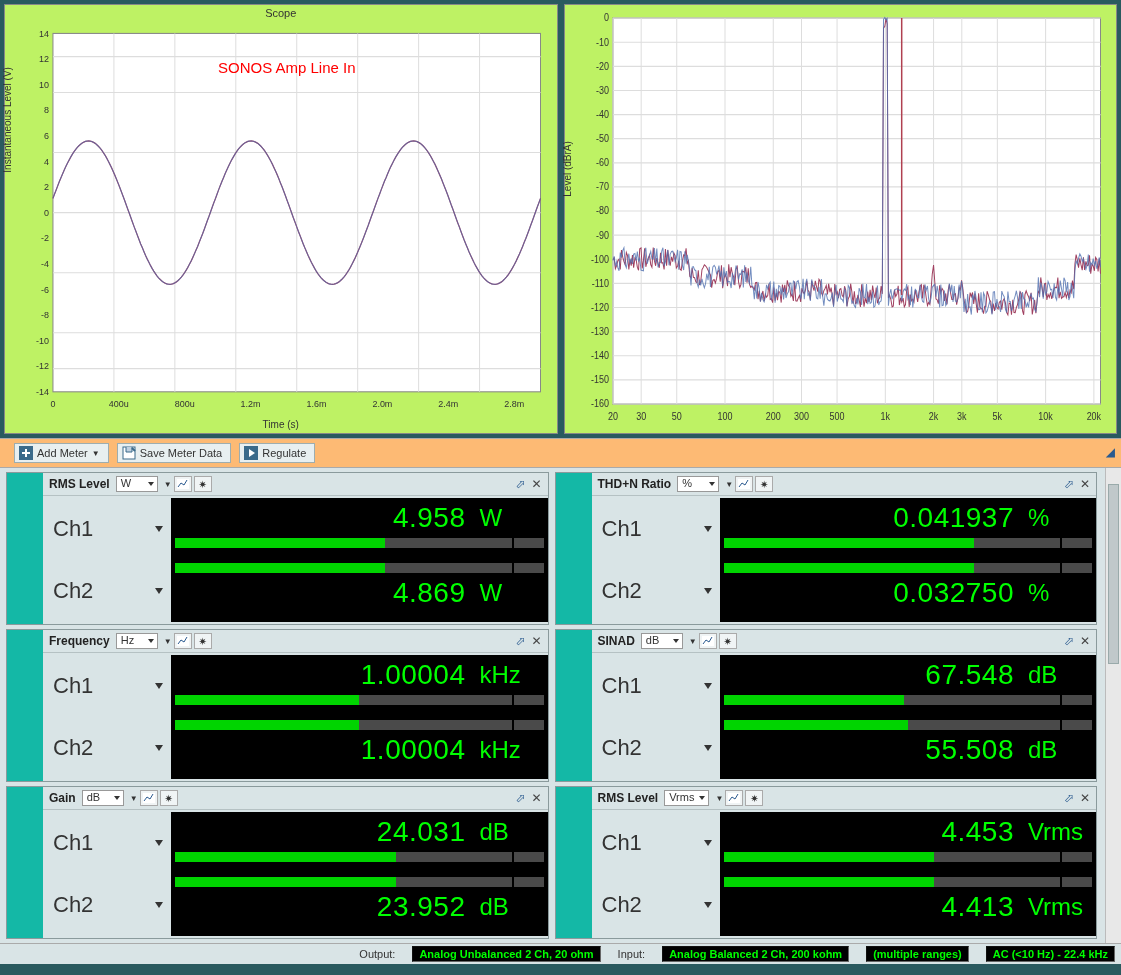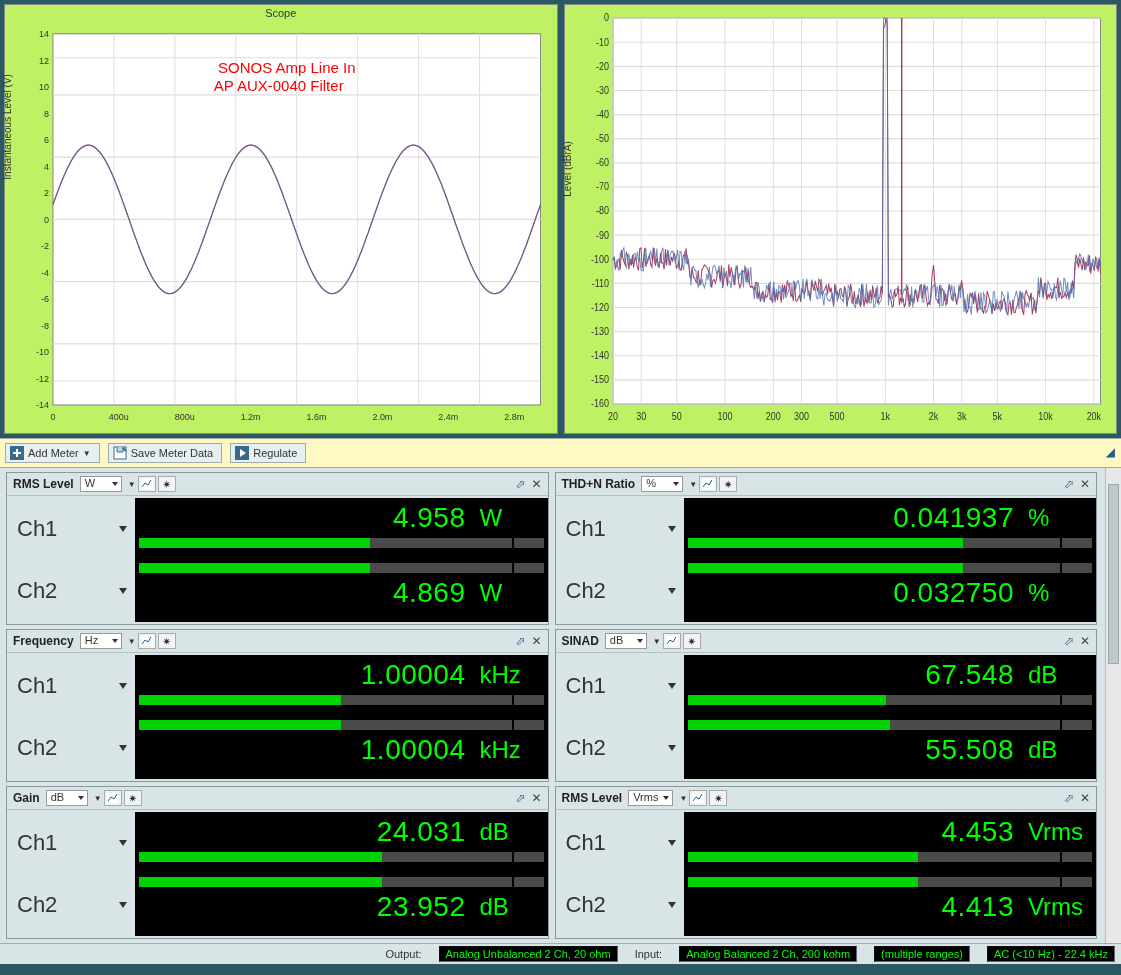--- a/index.html
+++ b/index.html
@@ -54,24 +54,24 @@
     position: absolute;
     color: #ff0000;
     font-size: 15px;
     text-align: center;
     pointer-events: none;
   }
   .ann1 { top: 34px; left: 16px; right: 0; }
   .ann2 { top: 55px; left: 30px; right: 0; }
 
   .toolbar {
-    background: #fef9c3;
+    background: #fdba74;
     border-top: 1px solid #aaa;
     border-bottom: 1px solid #aaa;
-    padding: 4px 5px;
+    padding: 4px 14px;
     display: flex;
     align-items: center;
     gap: 8px;
     position: relative;
   }
   .tb-btn {
     background: #e8eff0;
     border: 1px solid #9dadaf;
     padding: 2px 8px 2px 4px;
     font-size: 11px;
@@ -97,20 +97,21 @@
     gap: 4px;
   }
   .meter-row {
     display: flex;
     gap: 6px;
   }
   .meter-panel {
     flex: 1;
     background: #14b8a6;
     border: 1px solid #8a9a9c;
+    padding-left: 36px;
   }
   .meter-header {
     display: flex;
     align-items: center;
     padding: 3px 6px;
     gap: 6px;
     background: #d9e4e6;
     border-bottom: 1px solid #b5c1c3;
   }
   .meter-name {
@@ -246,20 +247,21 @@
     align-items: center;
     gap: 17px;
     font-size: 11px;
   }
   .status-box {
     background: #000;
     color: #00ff00;
     padding: 1px 6px;
     font-size: 11px;
     border: 1px inset #666;
+    font-weight: bold;
   }
   .status-lbl { color: #333; }
 
   .scroll-stub {
     position: absolute;
     right: 0;
     top: 0;
     bottom: 0;
     width: 16px;
     background: #e8e8e8;
@@ -327,23 +329,23 @@
             <text x="109.94594594594594" y="362">400u</text>
             <text x="175.89189189189187" y="362">800u</text>
             <text x="241.8378378378378" y="362">1.2m</text>
             <text x="307.78378378378375" y="362">1.6m</text>
             <text x="373.72972972972974" y="362">2.0m</text>
             <text x="439.6756756756756" y="362">2.4m</text>
             <text x="505.6216216216216" y="362">2.8m</text>
           </g>
       </svg>
       <div class="annotation ann1">SONOS Amp Line In</div>
-      <div class="annotation" style="top:52px;left:0;right:0">AP AUX-0040 Filter</div>
       <div class="y-label">Instantaneous Level (V)</div>
     </div>
+    <div class="x-label">Time (s)</div>
   </div>
 
   <div class="chart-panel">
     <div class="chart-body">
       <svg class="chart-svg" viewBox="0 0 540 370" preserveAspectRatio="none">
         <rect x="44" y="8" width="488" height="340" fill="#fff" stroke="#888"></rect>
         <g stroke="#ddd" stroke-width="1" id="fft-grid">
             <line x1="44" y1="348" x2="532" y2="348"></line>
             <line x1="44" y1="326.75" x2="532" y2="326.75"></line>
             <line x1="44" y1="305.5" x2="532" y2="305.5"></line>

